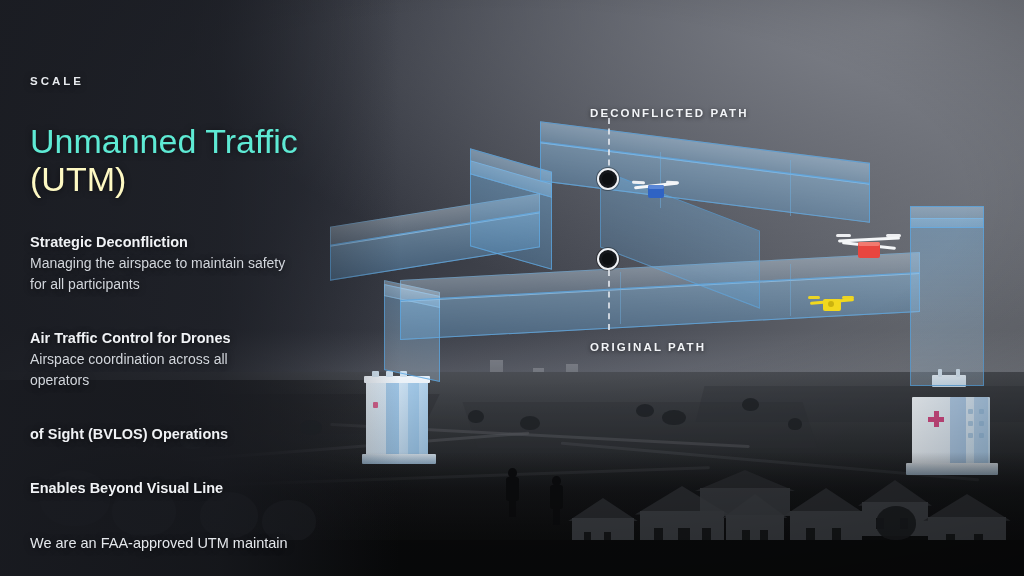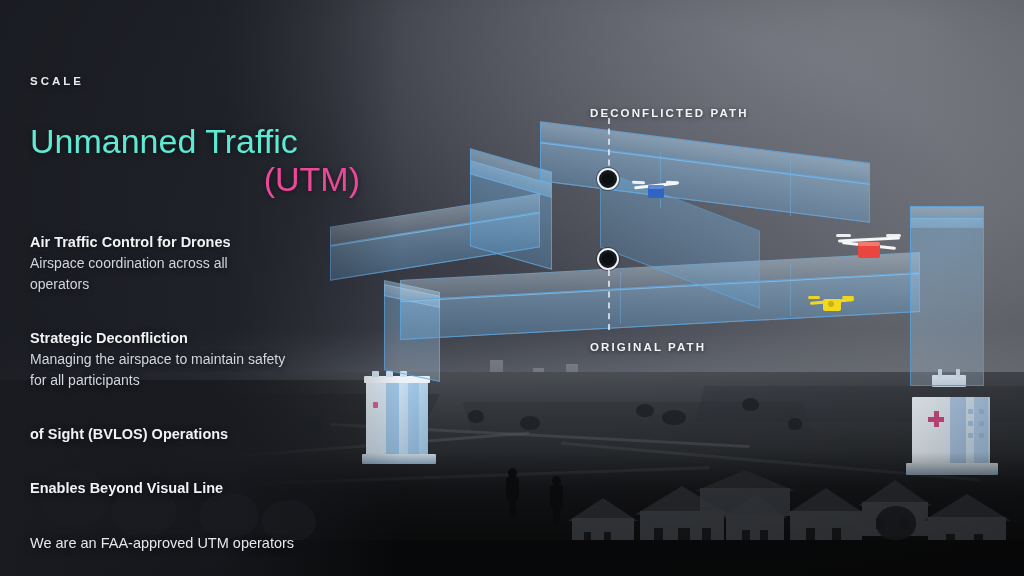--- a/index.html
+++ b/index.html
@@ -111,21 +111,21 @@
   .drone .rot{position:absolute;background:#f4f6f8;height:3px;border-radius:2px;opacity:.95;}
   .drone .pod{position:absolute;border-radius:2px;}
 
   
   .panel{position:absolute;left:30px;top:40px;width:330px;}
   .brand{
     color:#e7eaee;font-size:11.5px;font-weight:700;letter-spacing:3px;
   }
   .title{margin-top:18px;font-size:34px;line-height:38px;font-weight:400;}
   .title .blue{color:#5eead4;}
-  .title .white{color:#ec4899;text-align:right;}
+  .title .white{color:#fef9c3;}
 
   .blocks{margin-top:30px;}
   .blk{margin-bottom:17px;}
   .blk .h{color:#f0f2f5;font-size:14.5px;font-weight:700;line-height:19px;}
   .blk .p{color:#d2d6dc;font-size:14px;font-weight:400;line-height:20px;margin-top:1px;}
   .closing{color:#e4e7eb;font-size:14.5px;font-weight:400;line-height:20px;margin-top:8px;}
 
   .txt-shadow{text-shadow:0 1px 6px rgba(0,0,0,.55);margin-top:35px;}
 </style>
 </head>
@@ -365,33 +365,33 @@
     <div class="brand txt-shadow">SCALE</div>
 
     <div class="title txt-shadow">
       <div class="blue">Unmanned Traffic</div>
       <div class="white">(UTM)</div>
     </div>
 
     <div class="blocks">
 
       <div class="blk">
+        <div class="h txt-shadow">Strategic Deconfliction</div>
+        <div class="p txt-shadow">Managing the airspace to maintain safety</div>
+        <div class="p txt-shadow">for all participants</div>
+      </div>
+
+      <div class="blk">
         <div class="h txt-shadow">Air Traffic Control for Drones</div>
         <div class="p txt-shadow">Airspace coordination across all</div>
         <div class="p txt-shadow">operators</div>
       </div>
 
       <div class="blk">
-        <div class="h txt-shadow">Strategic Deconfliction</div>
-        <div class="p txt-shadow">Managing the airspace to maintain safety</div>
-        <div class="p txt-shadow">for all participants</div>
-      </div>
-
-      <div class="blk">
         <div class="h txt-shadow">of Sight (BVLOS) Operations</div>
         <div class="h txt-shadow">Enables Beyond Visual Line</div>
       </div>
 
-      <div class="closing txt-shadow">We are an FAA-approved UTM operators</div>
+      <div class="closing txt-shadow">We are an FAA-approved UTM maintain</div>
     </div>
   </div>
 
 </div>
 
 </body></html>

